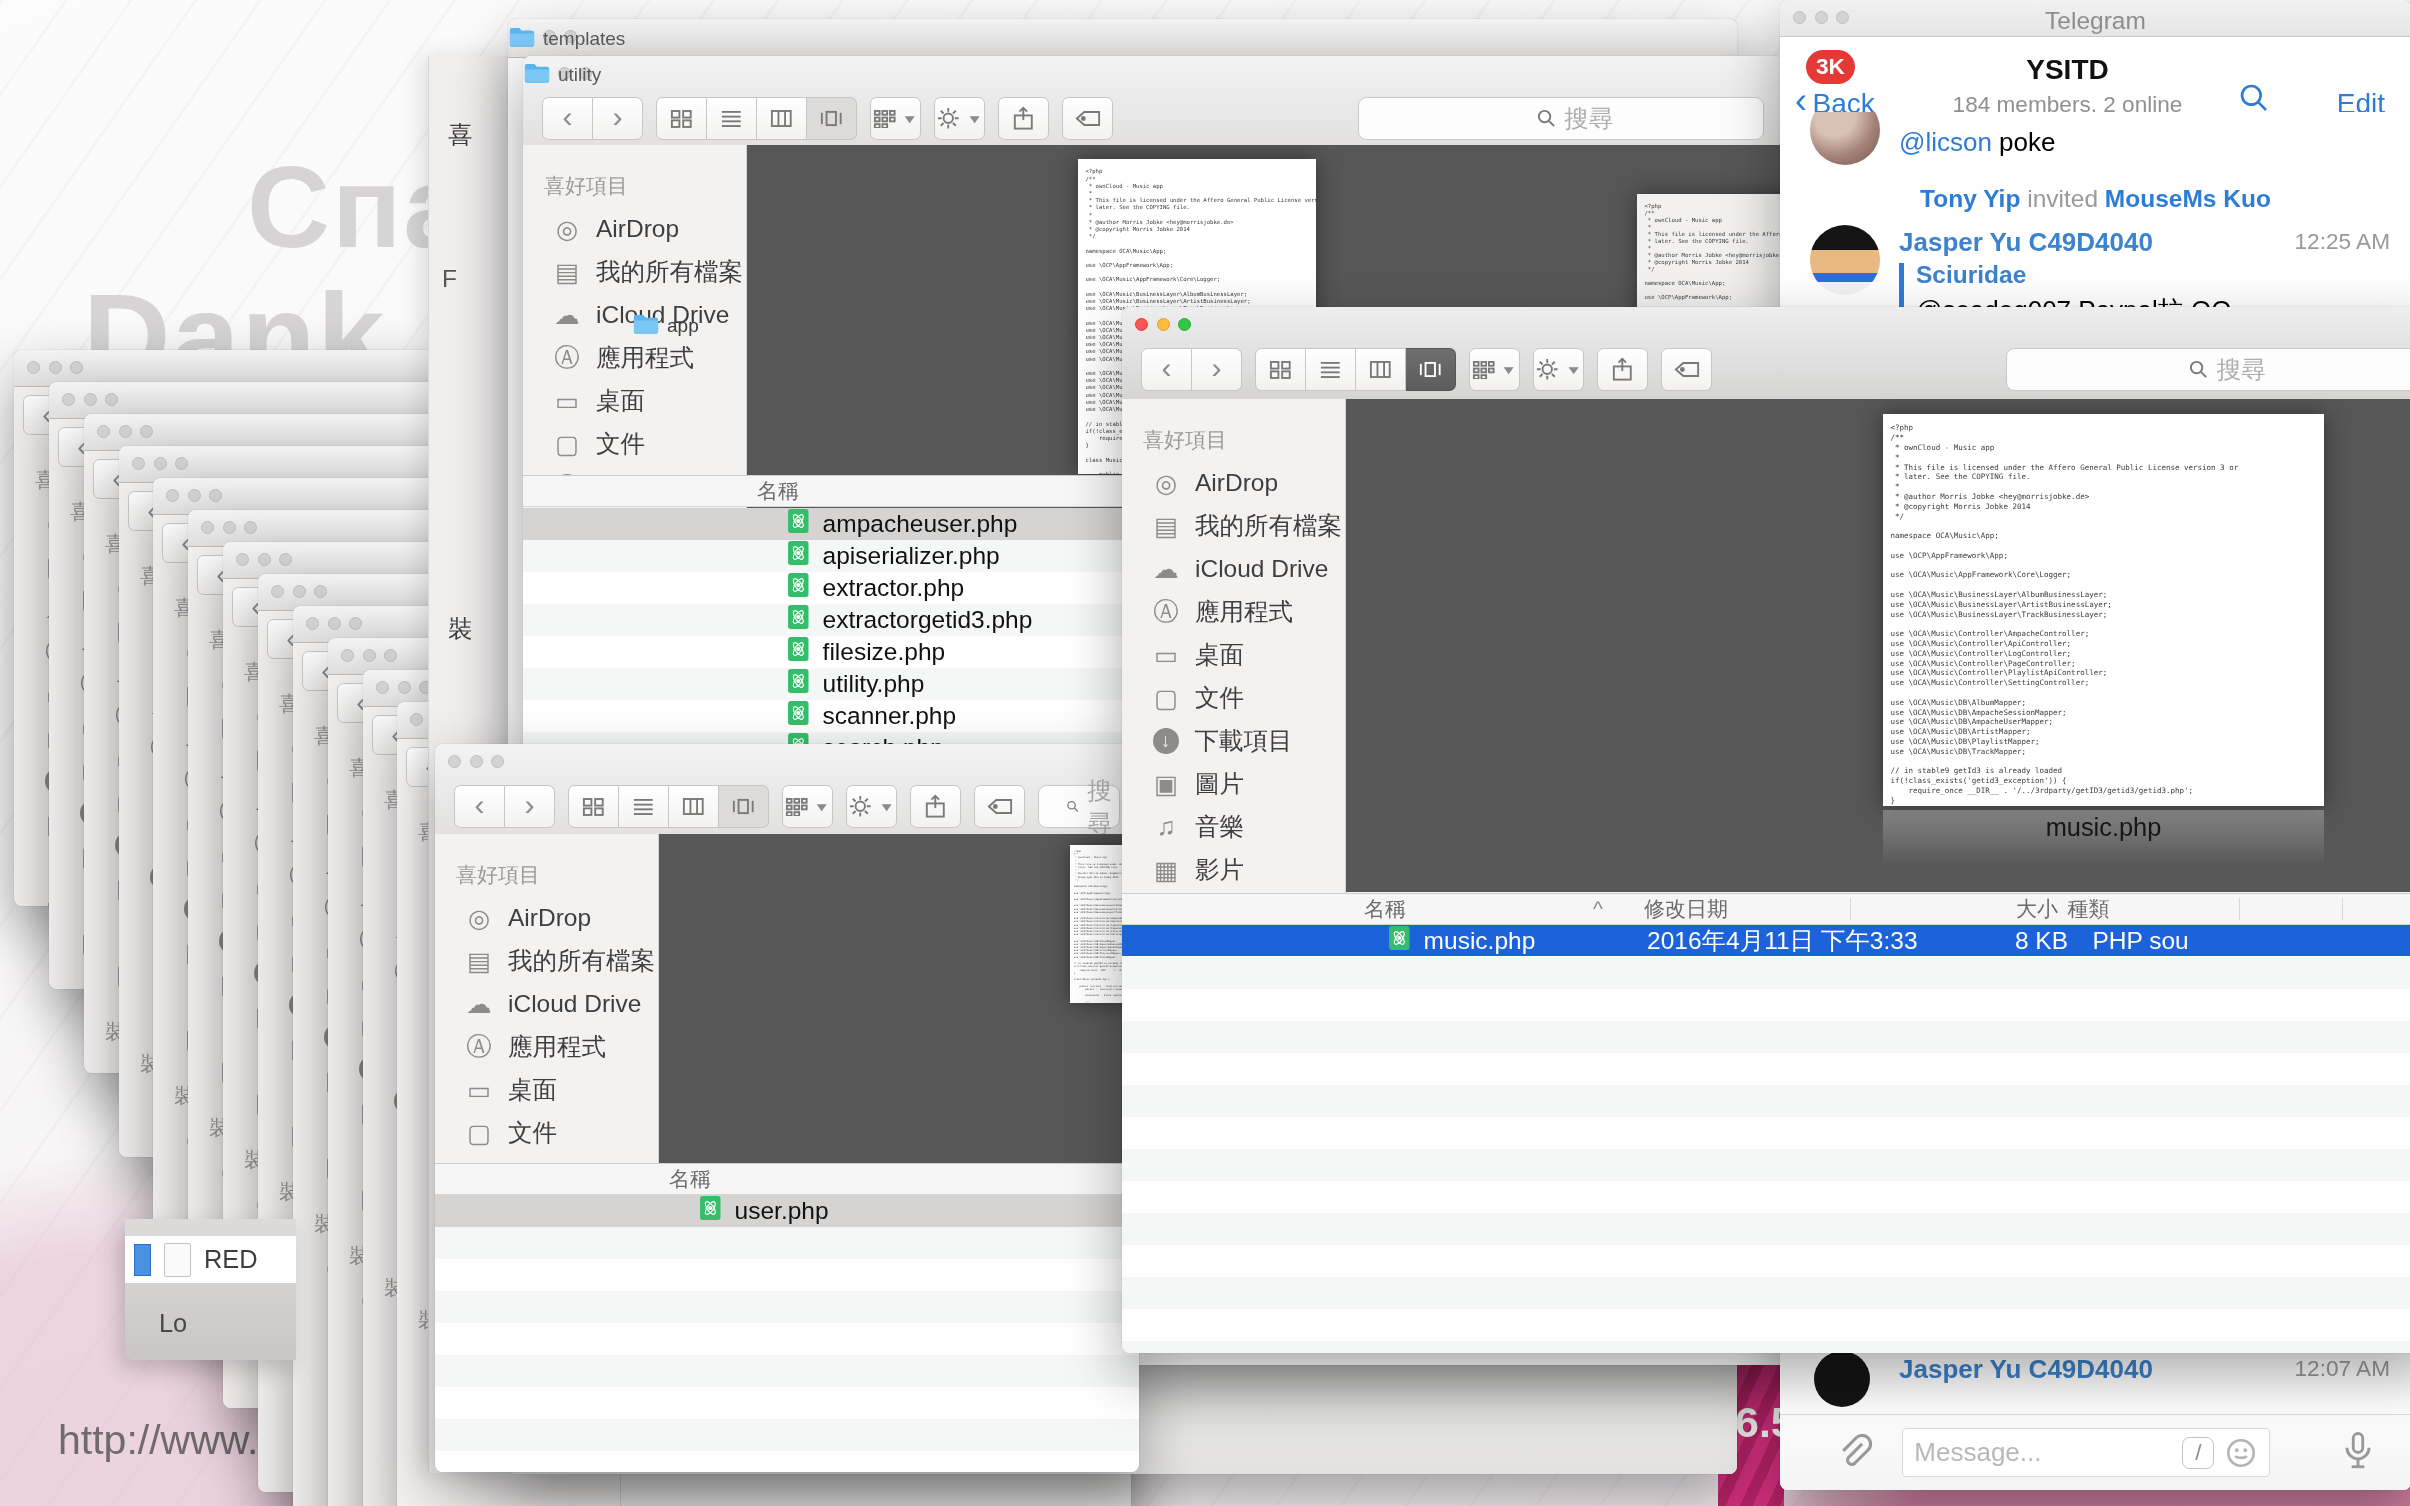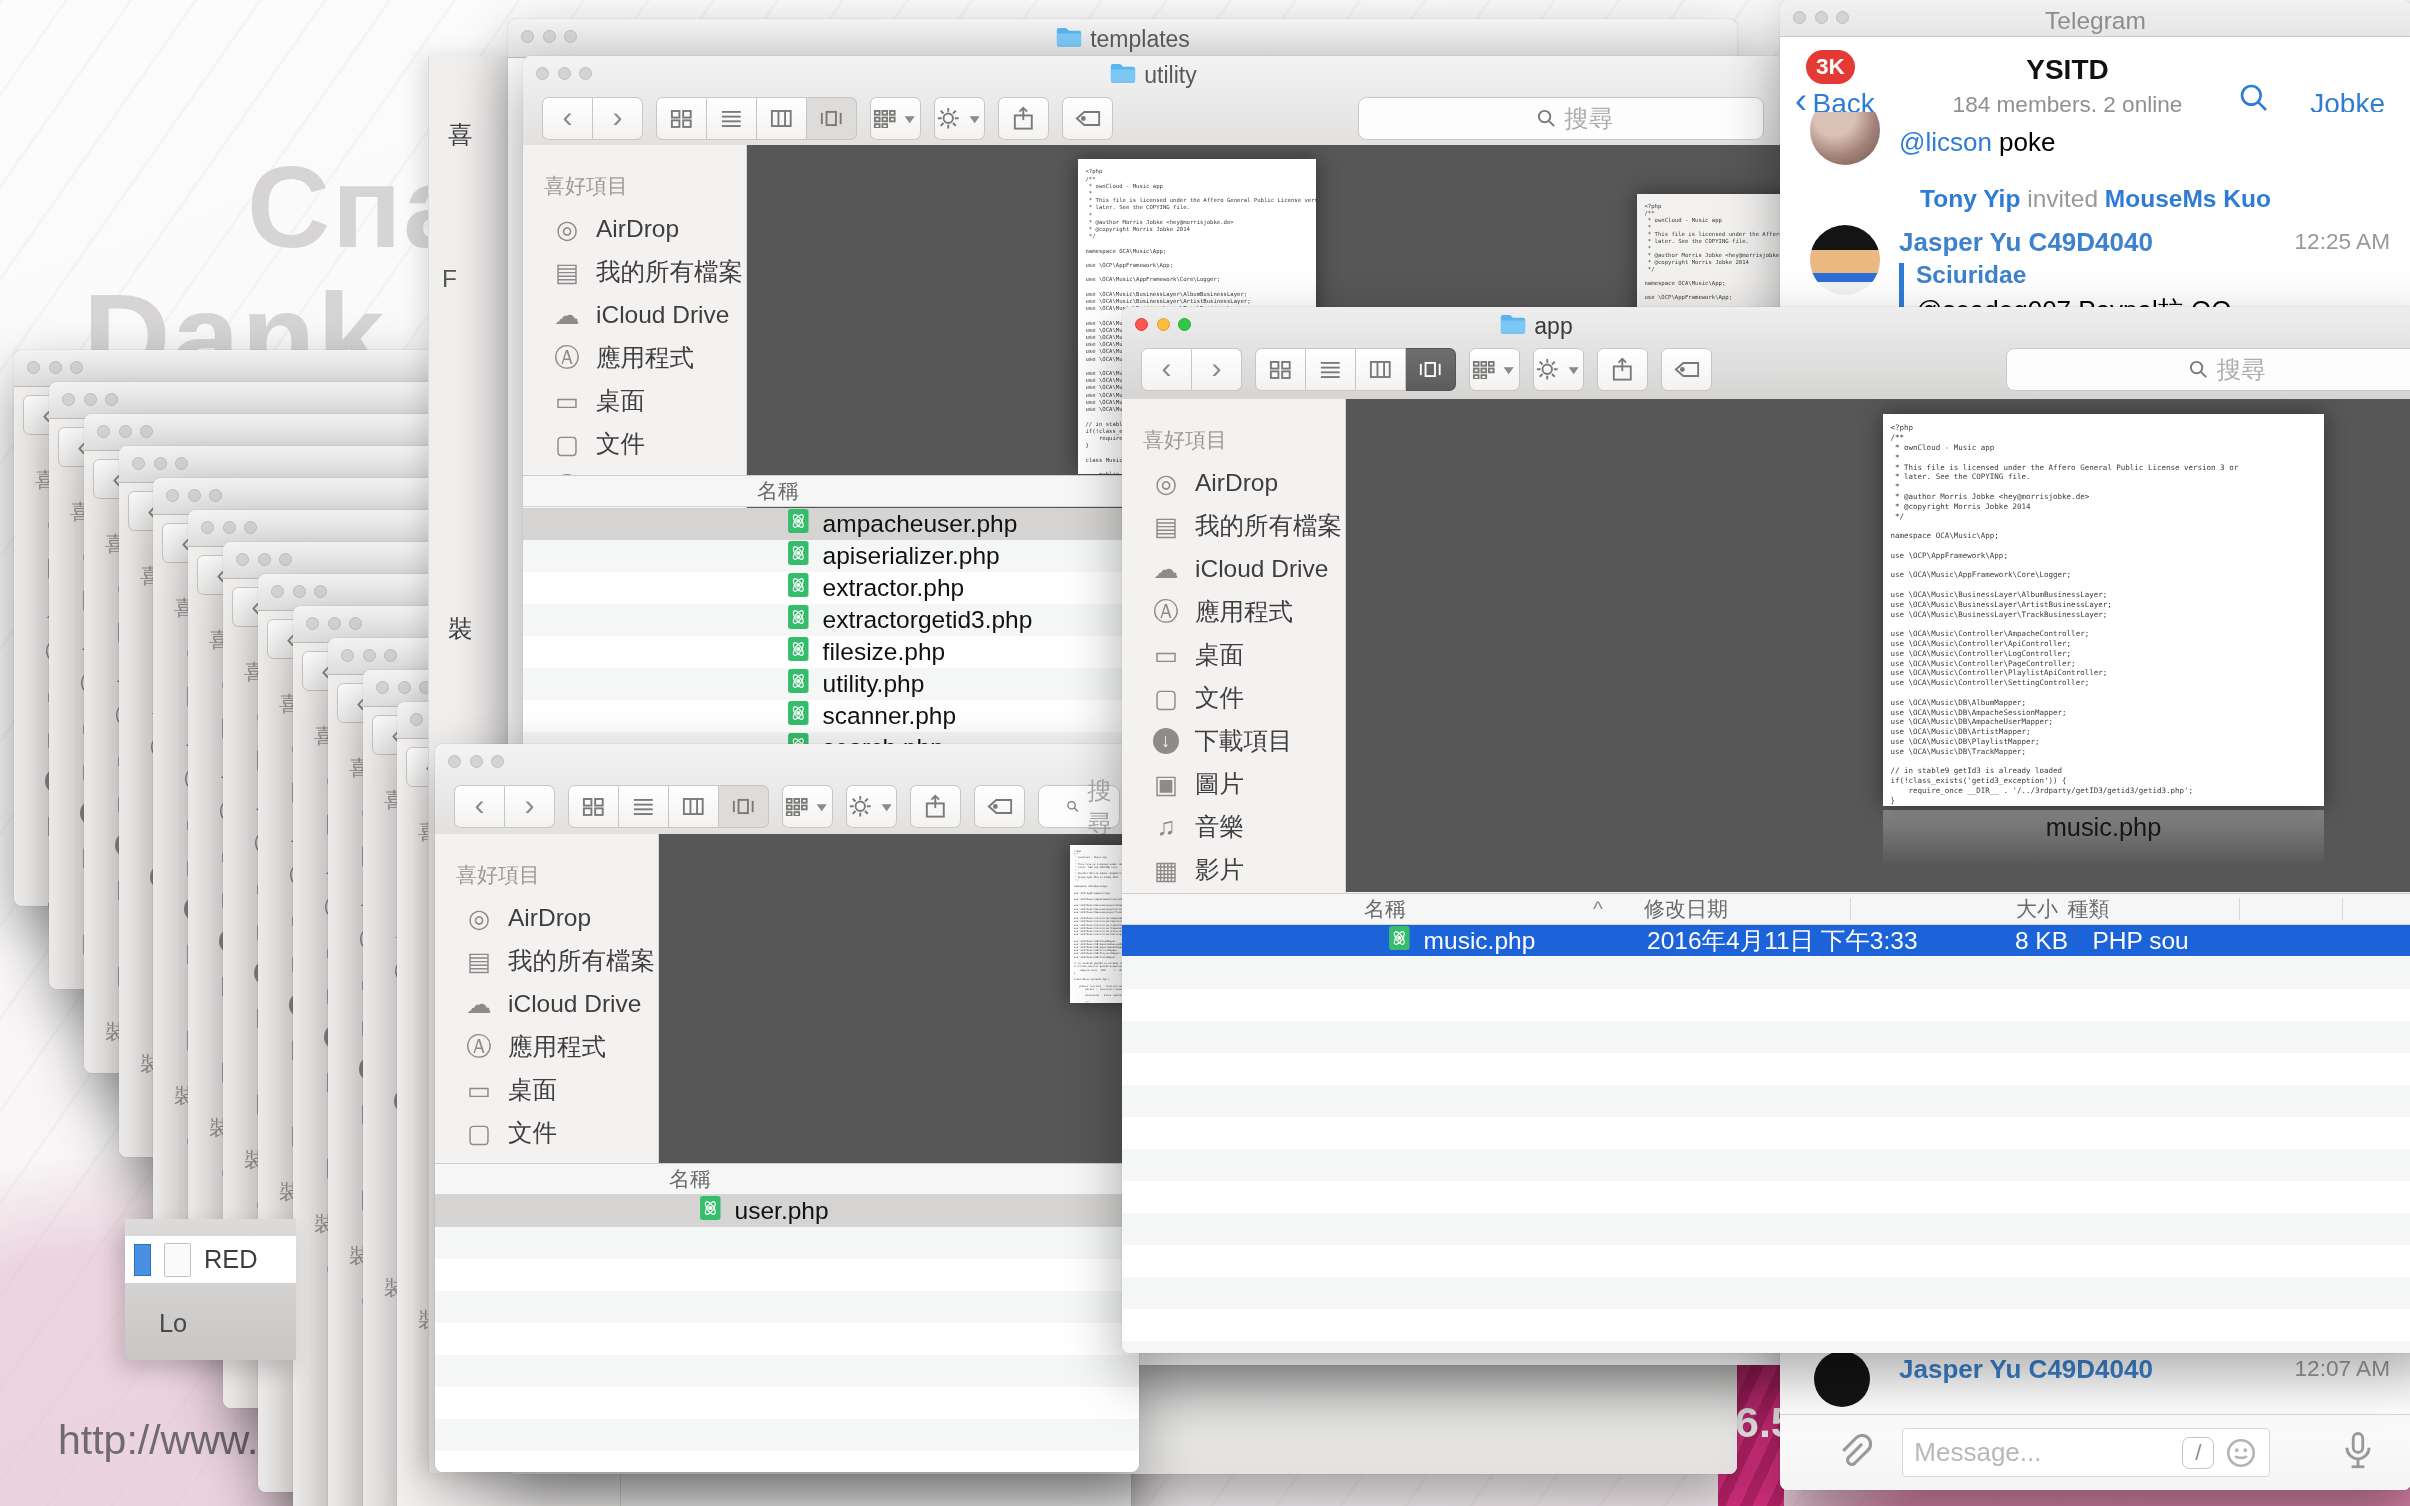--- a/index.html
+++ b/index.html
@@ -23,22 +23,22 @@
   .titlebar{position:relative;height:36px;border-radius:7.5px 7.5px 0 0;
     background:linear-gradient(#f2f2f2,#e9e8e8);}
   .chrome{border-bottom:0.9px solid #bdbcbb;border-radius:7.5px 7.5px 0 0;
     background:linear-gradient(#f3f3f3,#e2e1e0);}
   .win.active .chrome{background:linear-gradient(#eeeeee,#d6d5d4);}
   .dots{position:absolute;left:13px;top:11.3px;display:flex;gap:8.5px;}
   .dot{width:13px;height:13px;border-radius:50%;background:#d4d3d2;border:0.9px solid #bfbebd;box-sizing:border-box;}
   .win.active .dot.r{background:#fc5753;border-color:#df3e38;}
   .win.active .dot.y{background:#fdbc40;border-color:#de9f34;}
   .win.active .dot.g{background:#33c748;border-color:#27aa35;}
-  .wtitle{position:absolute;left:0;right:0;top:5.6px;display:flex;justify-content:center;
-    align-items:center;gap:7px;font-size:23px;color:#5a5a5a;}
+  .wtitle{position:absolute;left:0;right:0;top:5.6px;display:flex;
+    align-items:center;gap:7px;font-size:19px;color:#5a5a5a;}
   .win.active .wtitle{color:#3b3b3b;}
   .toolbar{position:relative;height:53px;display:flex;align-items:center;padding:0 19px;gap:13px;}
   .tbtn{height:41px;min-width:49px;display:flex;align-items:center;justify-content:center;gap:5.6px;
     background:linear-gradient(#ffffff,#f3f2f1);border:0.9px solid #c7c6c5;border-radius:6.6px;color:#7c7b7a;}
   .tgroup{display:flex;}
   .tgroup .tbtn{border-radius:0;border-left-width:0;}
   .tgroup .tbtn:first-child{border-radius:6.6px 0 0 6.6px;border-left-width:0.9px;}
   .tgroup .tbtn:last-child{border-radius:0 6.6px 6.6px 0;}
   .tbtn.sel{background:#dddcdb;}
   .win.active .tbtn.sel{background:linear-gradient(#6f6e6e,#5d5c5c);border-color:#555;}
@@ -1425,21 +1425,21 @@
       <span>Back</span>
     </div>
     <div class="tg-chat-title">YSITD</div>
     <div class="tg-chat-sub">184 members, 2 online</div>
     <div class="tg-search">
       <svg width="32" height="32" viewBox="0 0 24 24">
           <circle cx="10" cy="10" r="7" fill="none" stroke="#2e7cd6" stroke-width="2"></circle>
           <line x1="15.5" y1="15.5" x2="21" y2="21" stroke="#2e7cd6" stroke-width="2"></line>
         </svg>
     </div>
-    <div class="tg-edit">Jobke</div>
+    <div class="tg-edit">Edit</div>
   </div>
 
   <div class="tg-msgs">
     <div class="avatar av-photo" style="left:30px;top:-17px;"></div>
     <div style="position:absolute;left:119px;top:15px;" class="tg-text">
       <span class="tg-mention">@licson</span><span> poke</span>
     </div>
     <div class="tg-service">
       <b>Tony Yip</b><span> invited </span><b>MouseMs Kuo</b>
     </div>

